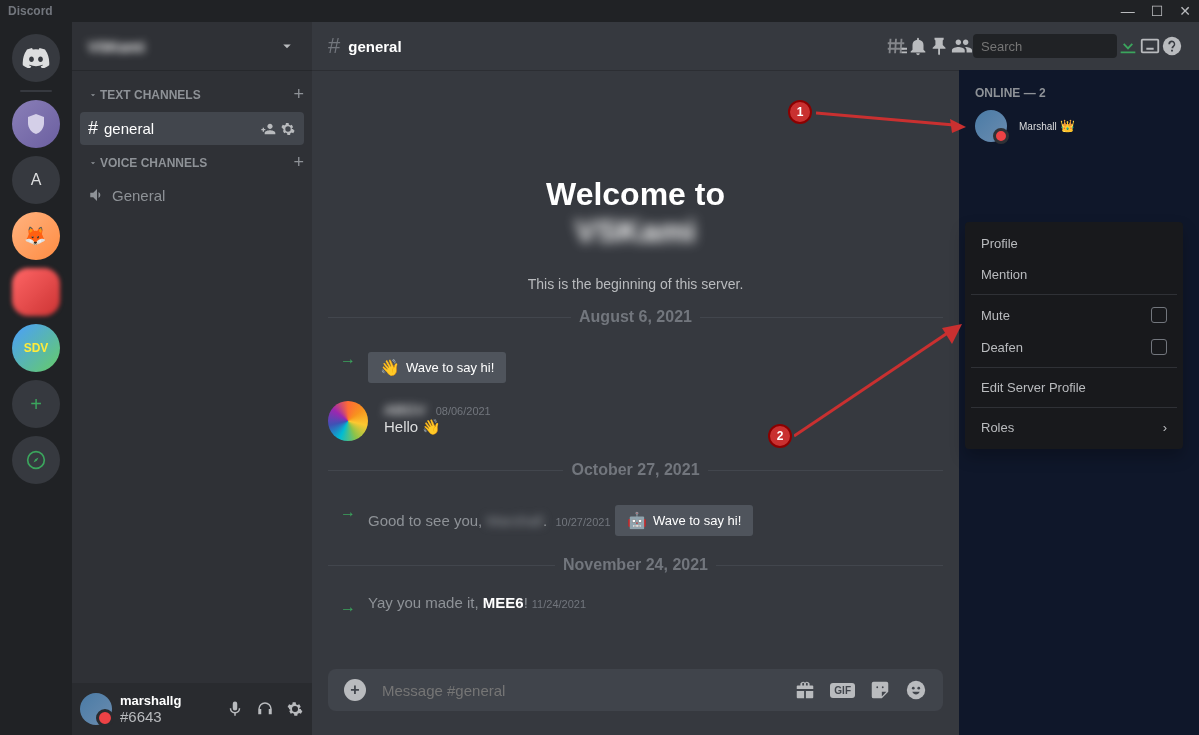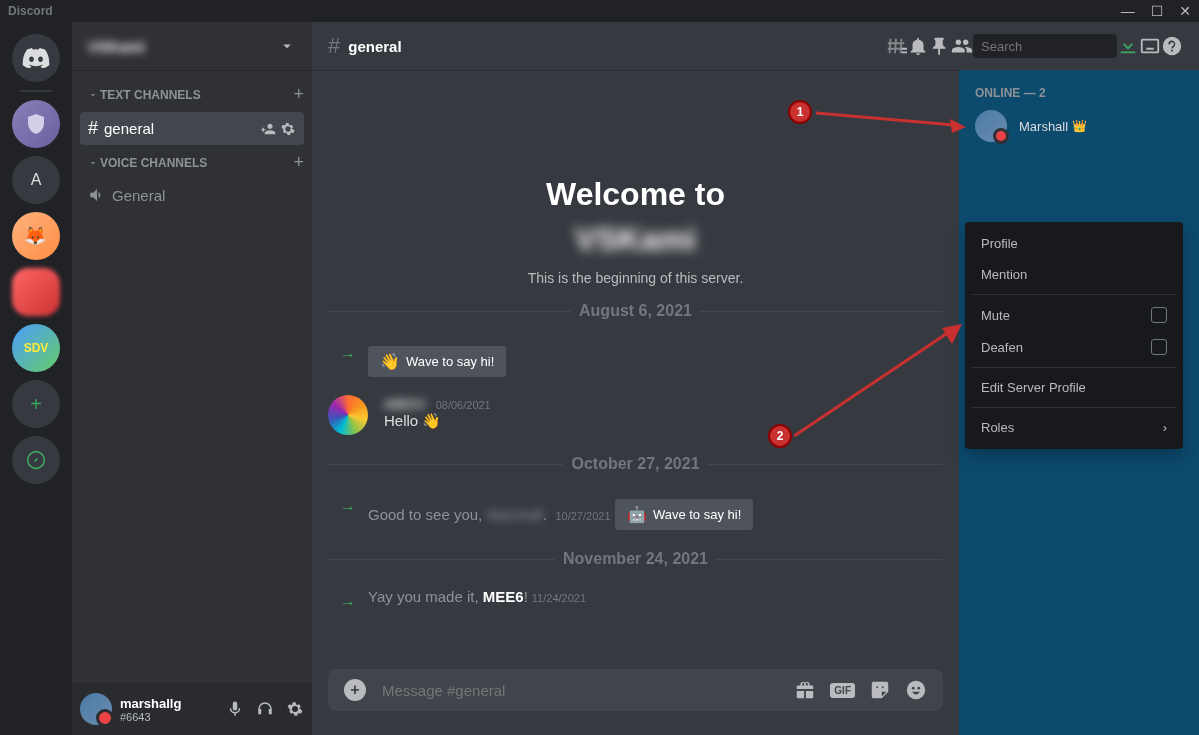--- a/index.html
+++ b/index.html
@@ -33,36 +33,36 @@
 .channel-item.active{background:#42464d;color:#fff}
 .channel-item .hash{margin-right:6px;font-size:18px}
 .channel-item .snd{margin-right:6px}
 .channel-item .name{flex:1;font-size:15px}
 .channel-actions{display:flex;gap:4px;color:#b9bbbe}
 .user-panel{height:52px;background:#292b2f;display:flex;align-items:center;padding:0 8px}
 .user-avatar{width:32px;height:32px;border-radius:50%;background:linear-gradient(135deg,#4a7ba6,#6b8caf);position:relative;margin-right:8px}
 .user-avatar::after{content:"";position:absolute;bottom:-2px;right:-2px;width:12px;height:12px;border-radius:50%;background:#ed4245;border:3px solid #292b2f}
 .user-info{flex:1}
 .user-name{font-size:13px;font-weight:600;color:#fff}
-.user-tag{font-size:11px;color:#b9bbbe}
+.user-tag{font-size:15px;color:#b9bbbe}
 .user-controls{display:flex;gap:12px;color:#b9bbbe}
 .user-controls span{cursor:pointer}
 .main{flex:1;background:#36393f;display:flex;flex-direction:column;position:relative}
 .channel-header{height:48px;display:flex;align-items:center;padding:0 16px;box-shadow:0 1px 0 rgba(4,4,5,.2)}
 .channel-header .hash{color:#72767d;font-size:22px;margin-right:8px}
 .channel-header .title{color:#fff;font-weight:600;font-size:15px;flex:1}
 .toolbar{display:flex;align-items:center;color:#b9bbbe}
 .toolbar span{cursor:pointer}
 .search-box{background:#202225;border-radius:4px;padding:4px 8px;display:flex;align-items:center;width:144px}
 .search-box input{background:none;border:none;color:#dcddde;font-size:13px;flex:1;outline:none}
 .messages{flex:1;overflow-y:auto;padding:16px 16px 0}
 .welcome{text-align:center;margin:90px 0 16px}
-.welcome h1{color:#fff;font-size:32px;font-weight:700;margin-bottom:8px}
+.welcome h1{color:#fff;font-size:32px;font-weight:700;margin-bottom:0}
 .welcome .srv{color:#fff;font-size:32px;font-weight:700;filter:blur(6px)}
-.welcome p{color:#b9bbbe;font-size:14px;margin-top:12px}
+.welcome p{color:#b9bbbe;font-size:14px;margin-top:26px}
 .divider{display:flex;align-items:center;margin:16px 0;color:#72767d;font-size:16px;font-weight:600}
 .divider::before,.divider::after{content:"";flex:1;height:1px;background:#42464d}
 .divider span{padding:0 8px}
 .msg{display:flex;padding:4px 0;margin-bottom:10px}
 .msg-icon{width:40px;display:flex;justify-content:center;padding-top:4px}
 .arrow-join{color:#3ba55d;font-size:16px}
 .msg-avatar{width:40px;height:40px;border-radius:50%;margin-right:16px;flex-shrink:0}
 .msg-avatar.rainbow{background:conic-gradient(#ff6b35,#f7931e,#fdc830,#8bc34a,#00bcd4,#3f51b5,#9c27b0,#ff6b35)}
 .msg-content{flex:1}
 .msg-text{color:#8e9297;font-size:15px}
@@ -76,26 +76,26 @@
 .author-line{display:flex;align-items:baseline;gap:6px}
 .author{color:#fff;font-weight:500;font-size:15px;filter:blur(4px)}
 .msg-body{color:#dcddde;font-size:15px}
 .input-area{padding:0 16px 24px}
 .input-box{background:#40444b;border-radius:8px;display:flex;align-items:center;padding:10px 16px}
 .input-box .plus{width:22px;height:22px;border-radius:50%;background:#b9bbbe;color:#40444b;display:flex;align-items:center;justify-content:center;font-weight:bold;cursor:pointer;margin-right:16px}
 .input-box input{flex:1;background:none;border:none;color:#dcddde;font-size:15px;outline:none}
 .input-actions{display:flex;gap:14px;color:#b9bbbe;align-items:center}
 .input-actions span{cursor:pointer}
 .gif-badge{background:#b9bbbe;color:#40444b;font-size:10px;font-weight:700;padding:2px 4px;border-radius:3px}
-.member-list{width:240px;background:#0c4a6e;padding:16px 8px;position:relative}
+.member-list{width:240px;background:#0f172a;padding:16px 8px;position:relative}
 .member-header{font-size:12px;font-weight:600;color:#8e9297;text-transform:uppercase;padding:0 8px;margin-bottom:6px}
 .member{display:flex;align-items:center;padding:4px 8px;border-radius:4px;cursor:pointer}
 .member-avatar{width:32px;height:32px;border-radius:50%;background:linear-gradient(135deg,#4a7ba6,#6b8caf);position:relative;margin-right:12px}
 .member-avatar::after{content:"";position:absolute;bottom:-2px;right:-2px;width:10px;height:10px;border-radius:50%;background:#ed4245;border:3px solid #2f3136}
-.member-name{color:#dcddde;font-size:13px}
+.member-name{color:#dcddde;font-size:10px}
 .crown{color:#faa61a;margin-left:4px;font-size:12px}
 .context-menu{position:absolute;top:152px;right:16px;background:#18191c;border-radius:4px;width:218px;padding:6px;box-shadow:0 8px 16px rgba(0,0,0,.24);z-index:100}
 .ctx-item{padding:8px 10px;font-size:13px;color:#b9bbbe;border-radius:2px;cursor:pointer;display:flex;justify-content:space-between;align-items:center}
 .ctx-sep{height:1px;background:#2f3136;margin:4px 0}
 .checkbox{width:16px;height:16px;border:1.5px solid #72767d;border-radius:3px}
 .annotation{position:absolute;z-index:200;pointer-events:none}
 .badge{width:24px;height:24px;border-radius:50%;background:#c93030;border:2px solid #8b0000;color:#fff;display:flex;align-items:center;justify-content:center;font-size:12px;font-weight:600}
 svg{display:block}
 .dl-icon{color:#3ba55d}
 </style>

